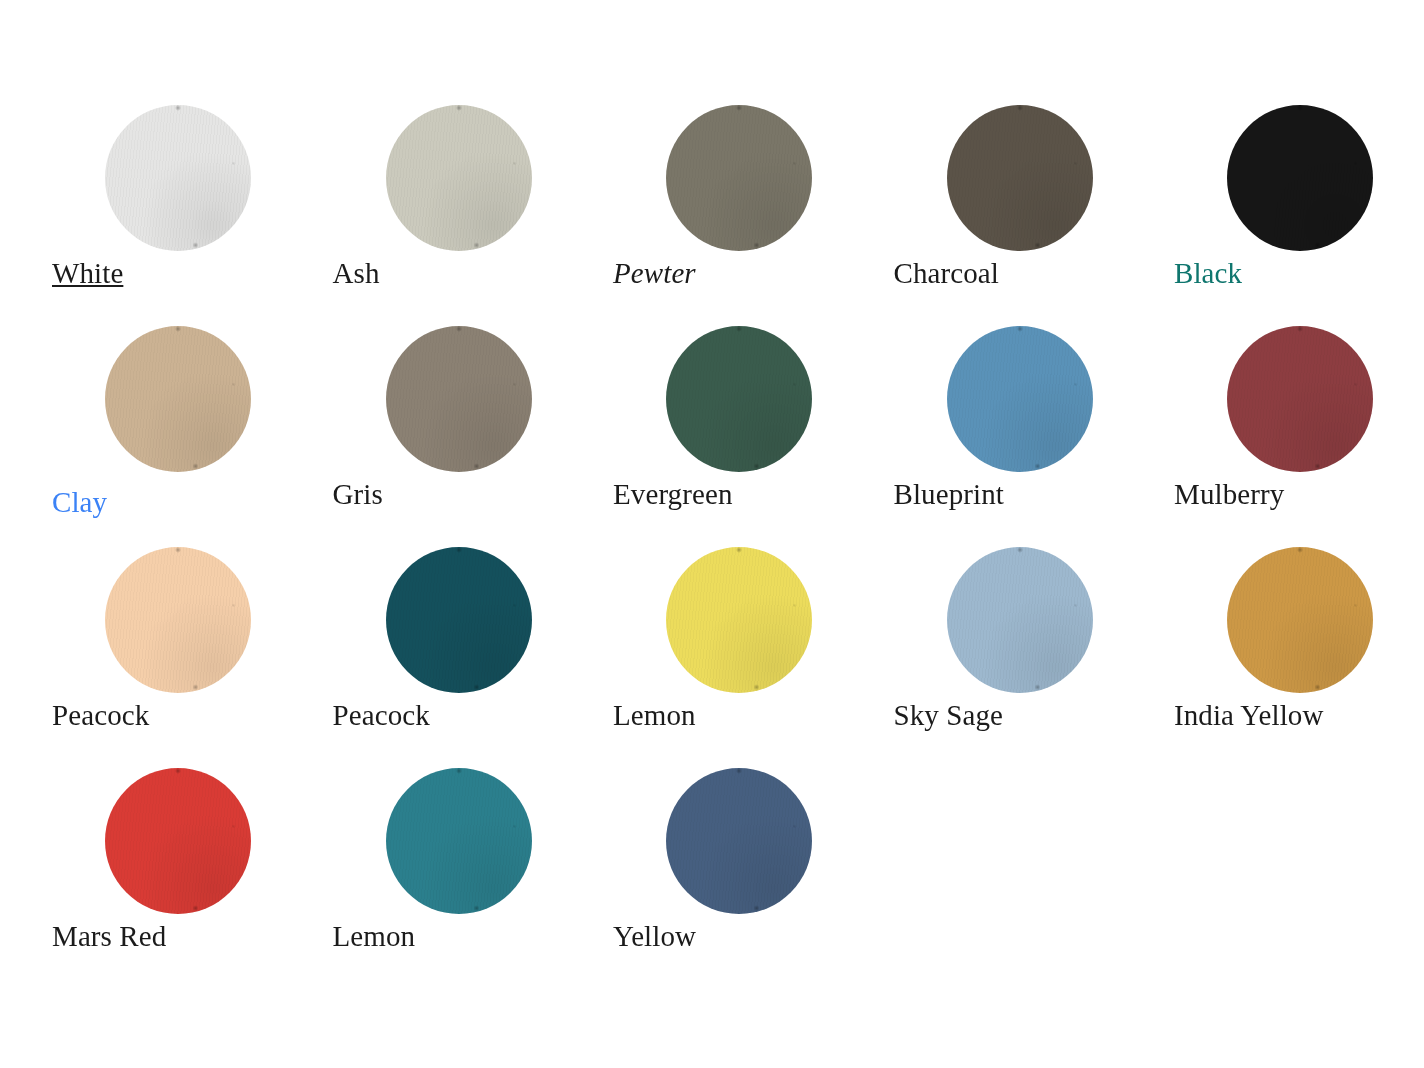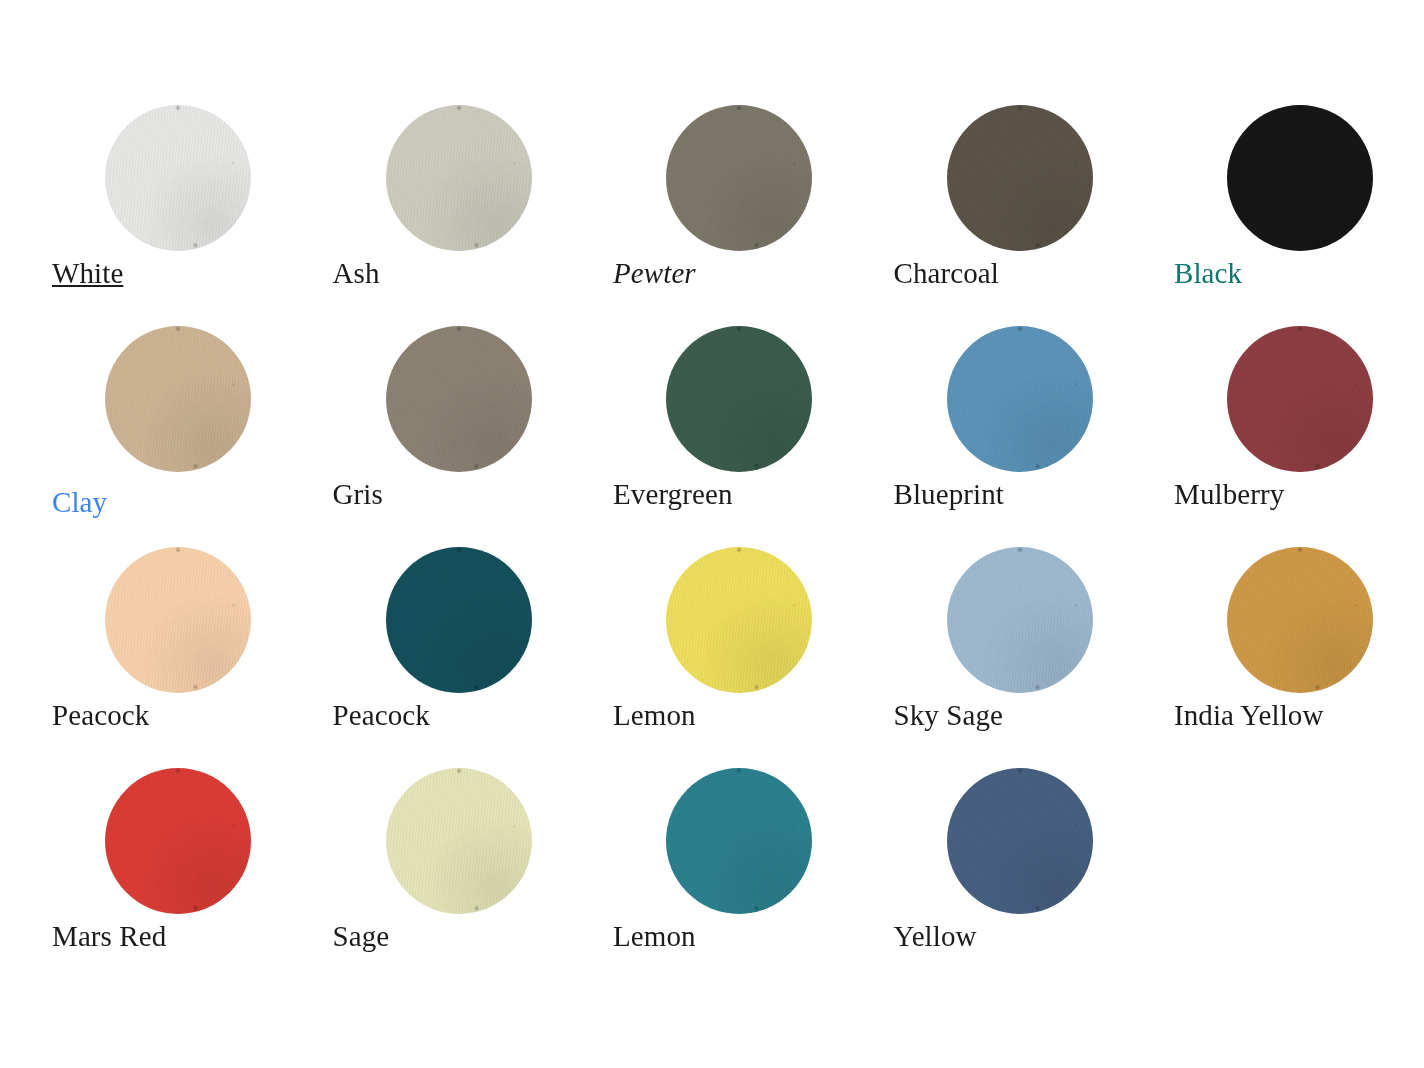--- a/index.html
+++ b/index.html
@@ -149,24 +149,20 @@
       </div>
       <div class="swatch-cell">
         <div class="swatch-disc" style="background-color: rgb(204, 152, 70);"></div>
         <div class="swatch-label" style="color: rgb(27, 27, 27);">India Yellow</div>
       </div>
       <div class="swatch-cell">
         <div class="swatch-disc" style="background-color: rgb(217, 59, 53);"></div>
         <div class="swatch-label" style="color: rgb(27, 27, 27);">Mars Red</div>
       </div>
       <div class="swatch-cell">
-        <div class="swatch-disc" style="background-color: rgb(226, 227, 182);"></div>
-        <div class="swatch-label" style="color: rgb(27, 27, 27);">Sage</div>
-      </div>
-      <div class="swatch-cell">
         <div class="swatch-disc" style="background-color: rgb(43, 127, 141);"></div>
         <div class="swatch-label" style="color: rgb(27, 27, 27);">Lemon</div>
       </div>
       <div class="swatch-cell">
         <div class="swatch-disc" style="background-color: rgb(70, 95, 128);"></div>
         <div class="swatch-label" style="color: rgb(27, 27, 27);">Yellow</div>
       </div>
     </div>
 </div>
 

